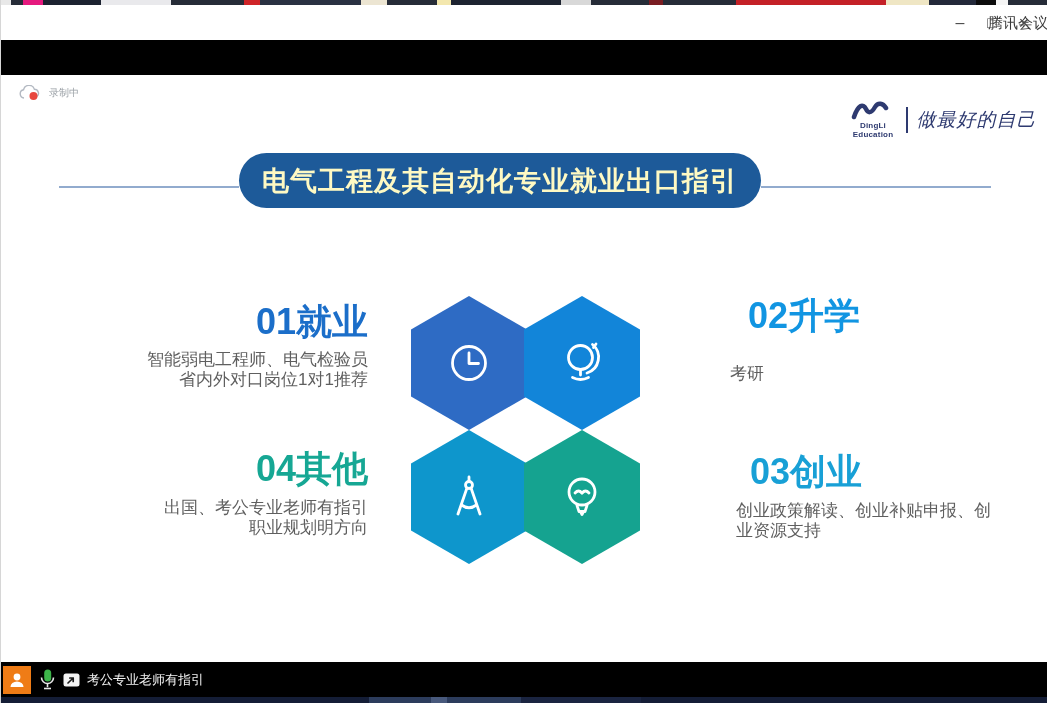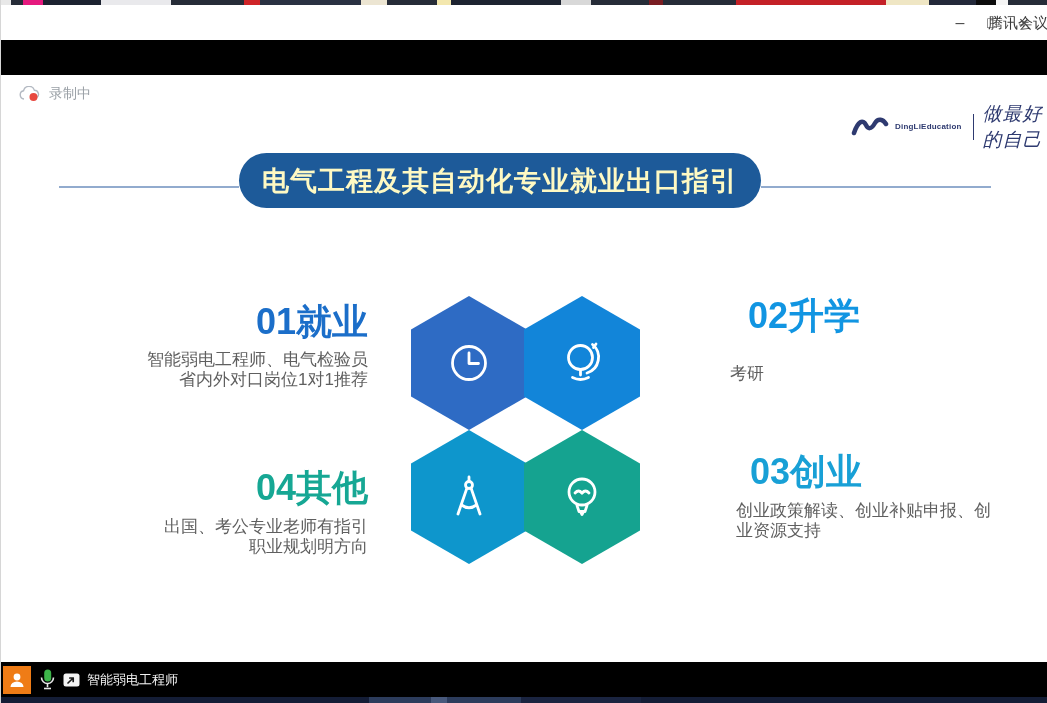--- a/index.html
+++ b/index.html
@@ -58,28 +58,28 @@
   .slide {
     position: absolute; left: 0; top: 75px; width: 1047px; height: 587px;
     background: #fff;
   }
 
   
   .recording {
     position: absolute; left: 18px; top: 10px;
     display: flex; align-items: center; gap: 6px;
   }
-  .recording .label { font-size: 14px; color: #9aa0a6; }
+  .recording .label { font-size: 10px; color: #9aa0a6; }
 
   
   .logo {
     position: absolute; left: 850px; top: 26px;
     display: flex; align-items: center;
   }
-  .logo-left { display: flex; flex-direction: row; align-items: center; }
+  .logo-left { display: flex; flex-direction: column; align-items: center; }
   .brand { font-size: 8px; font-weight: bold; color: #2e3a70; line-height: 1.15; letter-spacing: .2px; }
   .logo-divider { width: 1.5px; height: 26px; background: #2e3a70; margin: 0 9px 0 11px; }
   .slogan { font-size: 19px; font-weight: normal; color: #2e3a70; letter-spacing: 1px; font-style: italic; }
 
   
   .title-pill {
     position: absolute; left: 238px; top: 78px; width: 522px; height: 55px;
     background: #1d5a99; border-radius: 33px;
     display: flex; align-items: center; justify-content: center;
     color: #fef9c3; font-size: 27px; font-weight: bold; letter-spacing: 1px;
@@ -105,21 +105,21 @@
   
   .section { position: absolute; margin-left: 44px; }
   .section .heading { font-size: 36px; font-weight: bold; line-height: 42px; }
   .section .body-line { font-size: 17px; color: #5f5f5f; line-height: 20px; }
   .sec-right { text-align: right; right: 680px; }
   .sec-left  { text-align: left;  }
   .s01 { top: 226px; }
   .s01 .heading { color: #1b6ec9; margin-bottom: 7px; }
   .s02 { top: 220px; left: 685px; }
   .s02 .heading { color: #1195e2; margin-left: 18px; margin-bottom: 27px; }
-  .s04 { top: 392px; }
+  .s04 { top: 373px; }
   .s04 .heading { color: #16a794; margin-bottom: 8px; }
   .s03 { top: 376px; left: 691px; }
   .s03 .heading { color: #18a0d6; margin-left: 14px; margin-bottom: 8px; }
 
   
   .share-bar {
     position: absolute; left: 0; top: 662px; width: 1047px; height: 35px;
     background: #000; display: flex; align-items: center;
   }
   .avatar {
@@ -273,18 +273,18 @@
         <path d="M8.5 16 v3.2" stroke="#e6e6e6" stroke-width="1.6"></path>
         <path d="M5 20.5 h7" stroke="#e6e6e6" stroke-width="1.6"></path>
       </svg>
     </div>
     <div class="shr-icon-wrap">
       <svg width="17" height="14" viewBox="0 0 17 14">
         <rect x="0.5" y="0.5" width="16" height="13" rx="2.5" fill="#f4f4f4"></rect>
         <path d="M5 10 L10.2 5 M10.2 5 h-3.4 M10.2 5 v3.4" fill="none" stroke="#1b1b1b" stroke-width="1.7" stroke-linecap="round"></path>
       </svg>
     </div>
-    <div class="share-label">智能弱电工程师</div>
+    <div class="share-label">考公专业老师有指引</div>
   </div>
 
   <div class="bottom-strip"></div>
 
 </div>
 
 </body></html>

